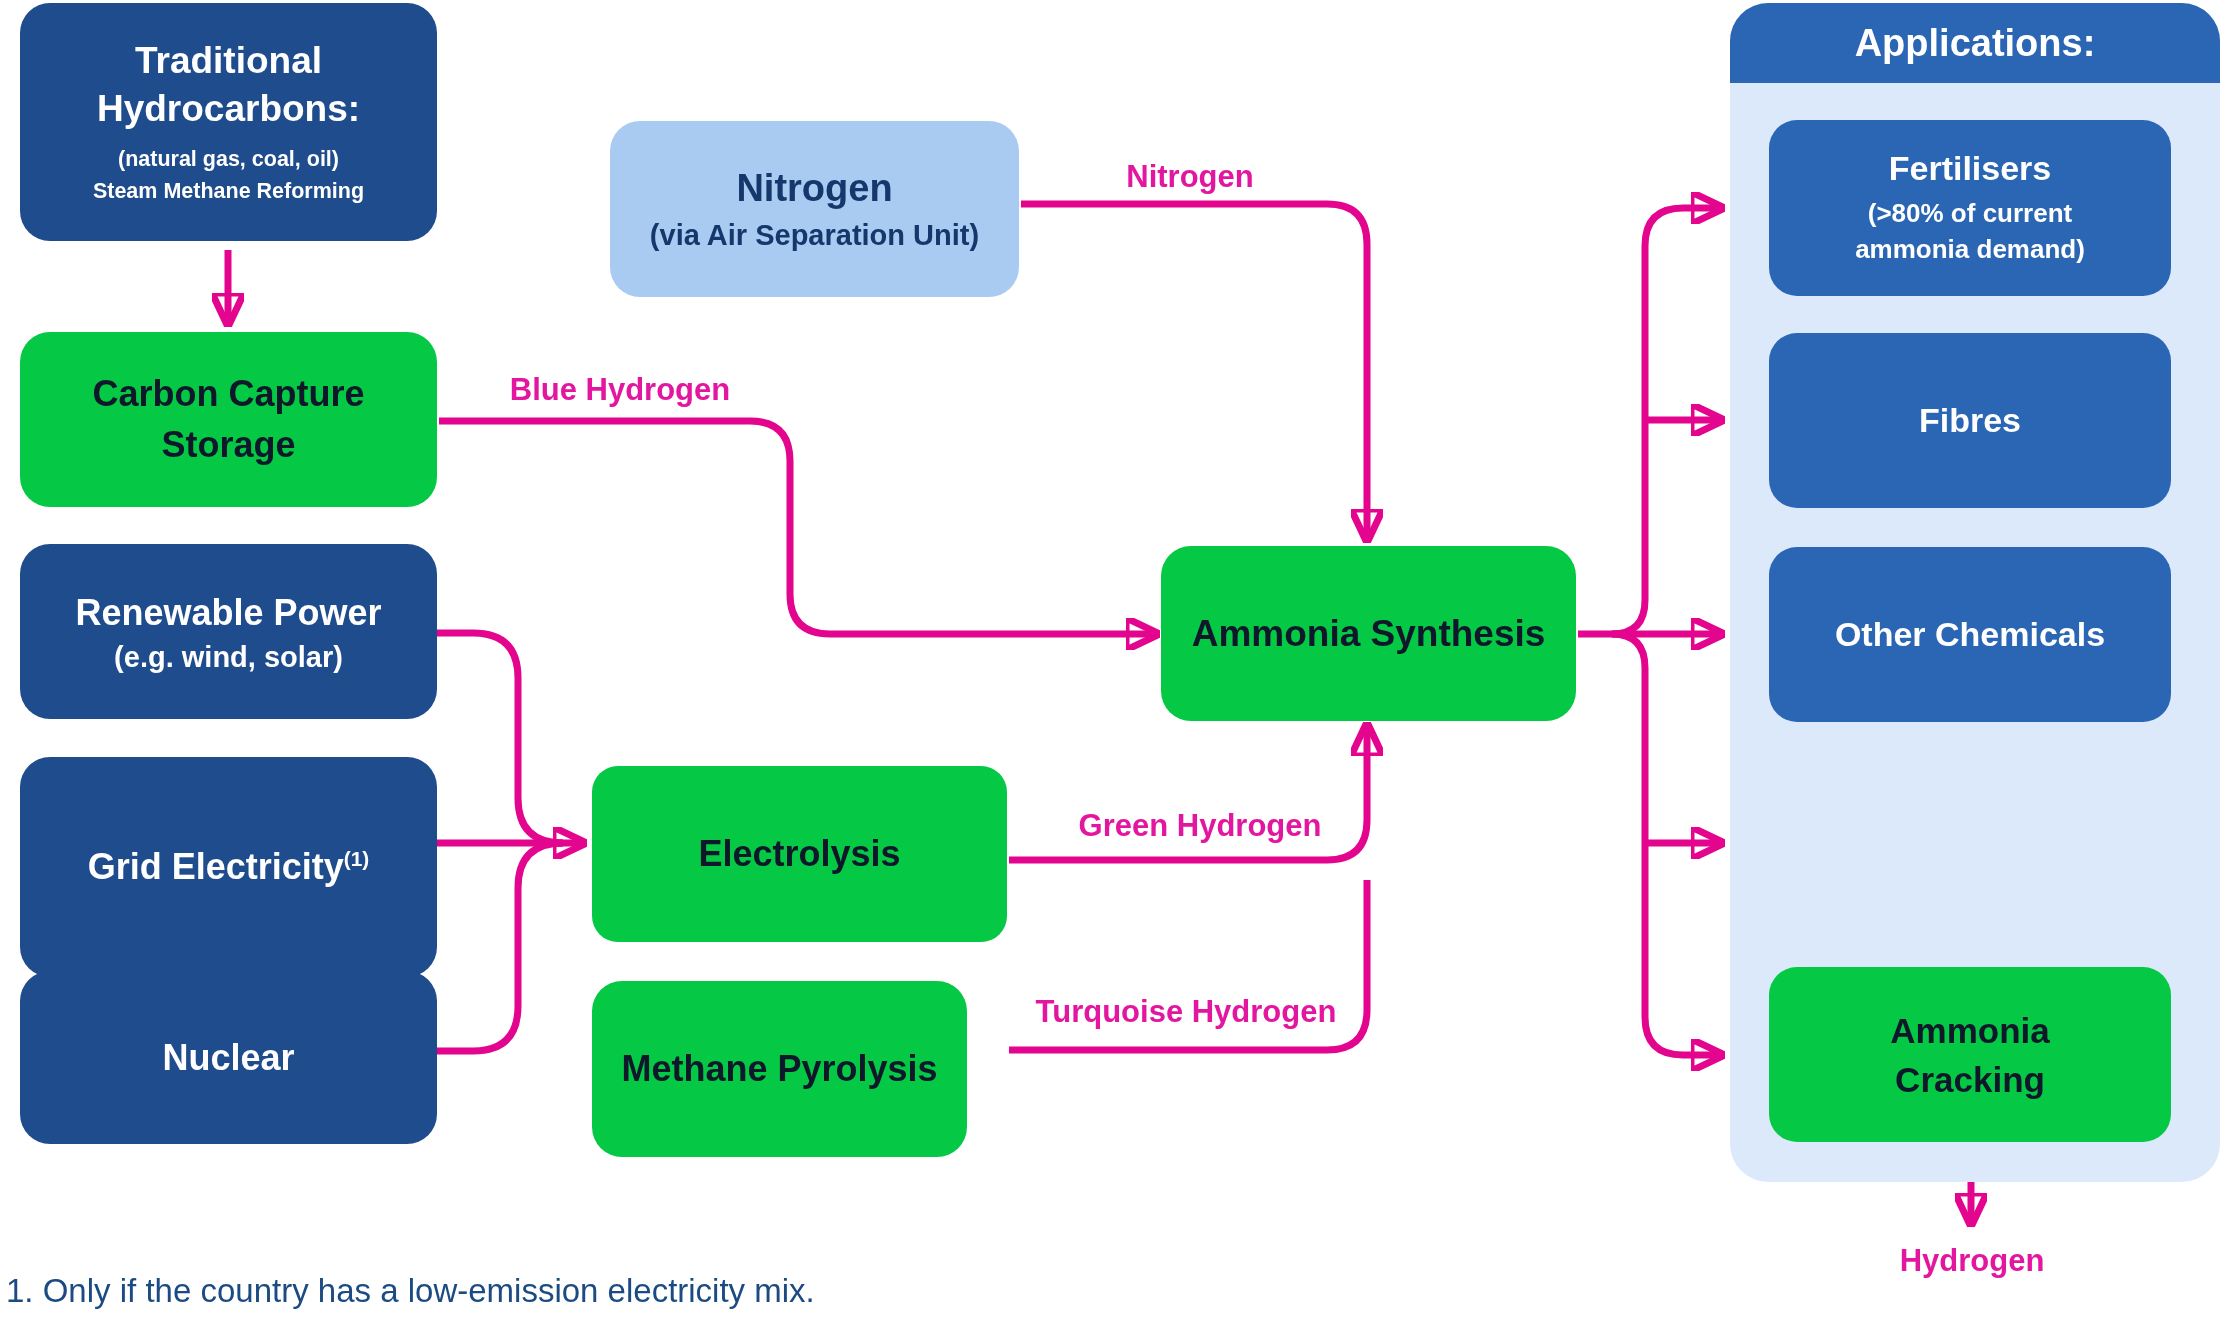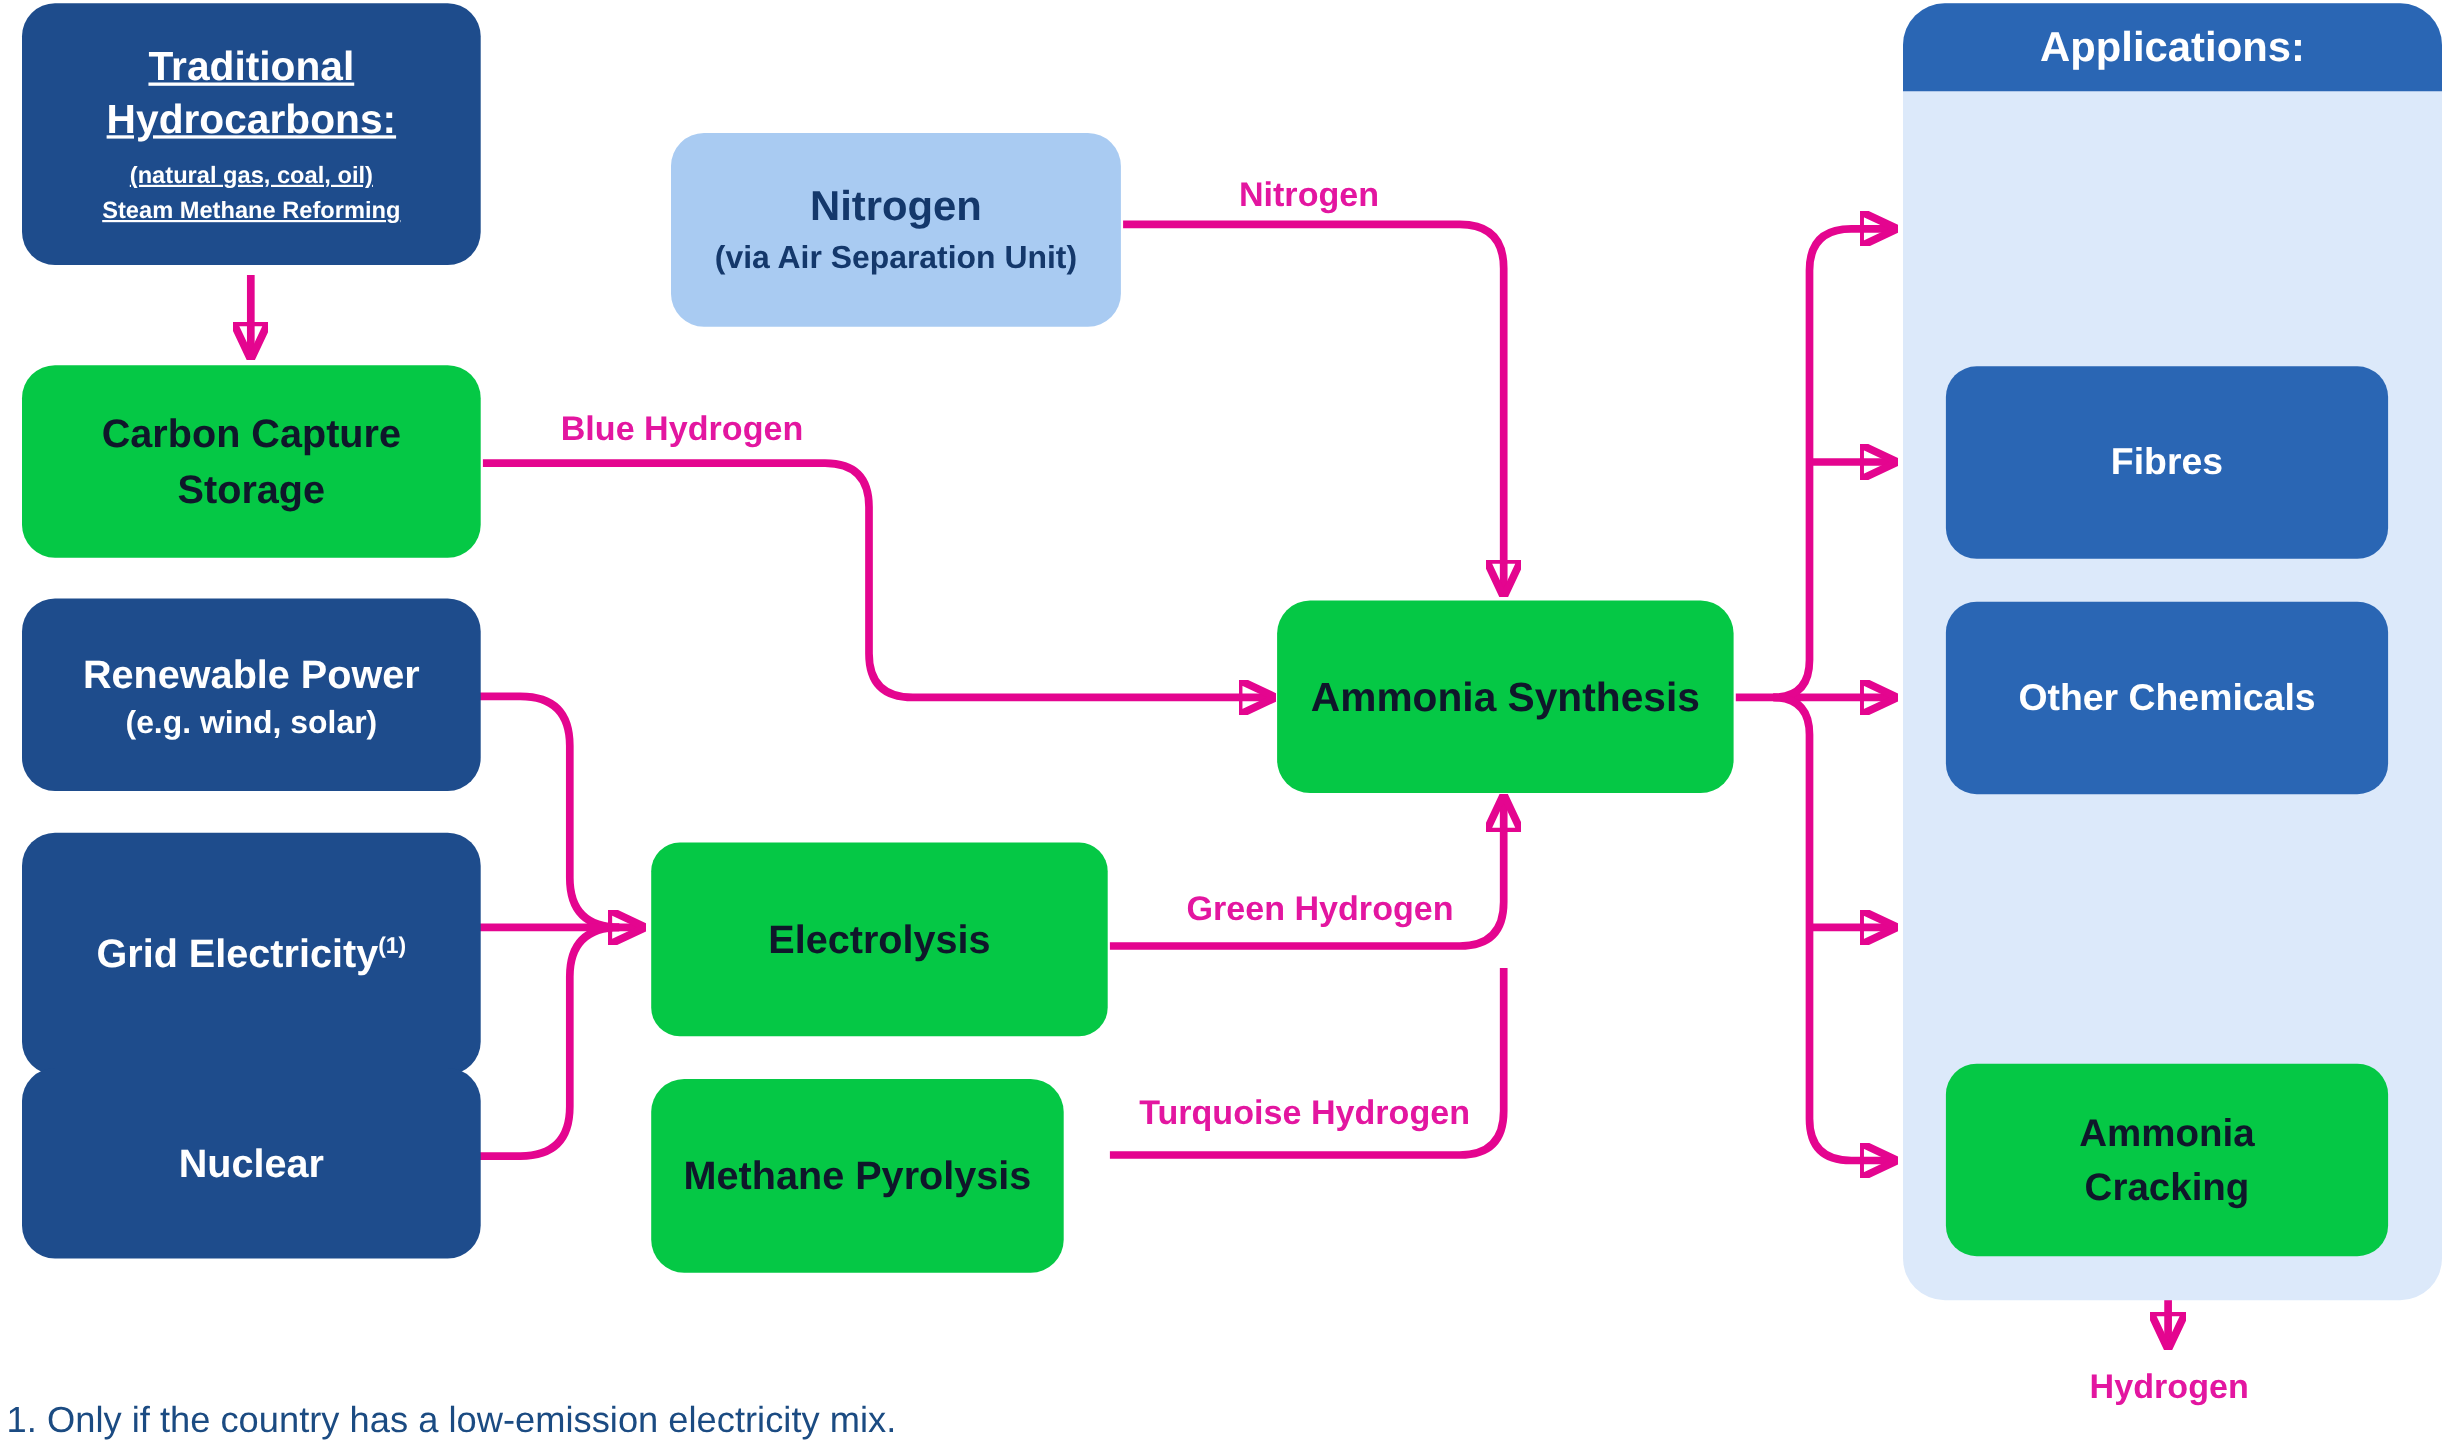--- a/index.html
+++ b/index.html
@@ -11,21 +11,21 @@
     position:absolute;display:flex;flex-direction:column;align-items:center;justify-content:center;
     border-radius:30px;text-align:center;box-sizing:border-box;padding:8px 14px;
   }
   .navy{background:#1E4C8C;color:#ffffff;}
   .green{background:#05C845;color:#0f172a;}
   .appblue{background:#2A66B4;color:#ffffff;}
   .lightblue{background:#A9CBF2;color:#14386B;}
   .t{white-space:pre-line;font-weight:700;}
   .s{white-space:pre-line;font-weight:600;}
   
-  #box-traditional{left:20px;top:3px;width:417px;height:238px;text-decoration:underline;}
+  #box-traditional{left:20px;top:3px;width:417px;height:238px;}
   #box-traditional .t{font-size:37px;line-height:1.3;}
   #box-traditional .s{font-size:21.5px;line-height:1.5;margin-top:10px;}
   #box-ccs{left:20px;top:332px;width:417px;height:175px;}
   #box-ccs .t{font-size:36px;line-height:1.4;}
   #box-renewable{left:20px;top:544px;width:417px;height:175px;}
   #box-renewable .t{font-size:36px;line-height:1.25;}
   #box-renewable .s{font-size:29px;margin-top:6px;}
   #box-grid{left:20px;top:757px;width:417px;height:220px;}
   #box-grid .t{font-size:36px;}
   #box-grid sup{font-size:58%;vertical-align:super;font-weight:700;}
@@ -141,20 +141,25 @@
 
   <div class="box green" id="box-ammonia">
     <div class="t">Ammonia Synthesis</div>
   </div>
 
   <div id="apps-panel">
     <div id="apps-header">
       <div class="t">Applications:</div>
     </div>
 
+    <div class="box appblue appbox" id="app-fertilisers">
+      <div class="t">Fertilisers</div>
+      <div class="s">(&gt;80% of current
+ammonia demand)</div>
+    </div>
 
     <div class="box appblue appbox" id="app-fibres">
       <div class="t">Fibres</div>
     </div>
 
     <div class="box appblue appbox" id="app-other">
       <div class="t">Other Chemicals</div>
     </div>
 
 

